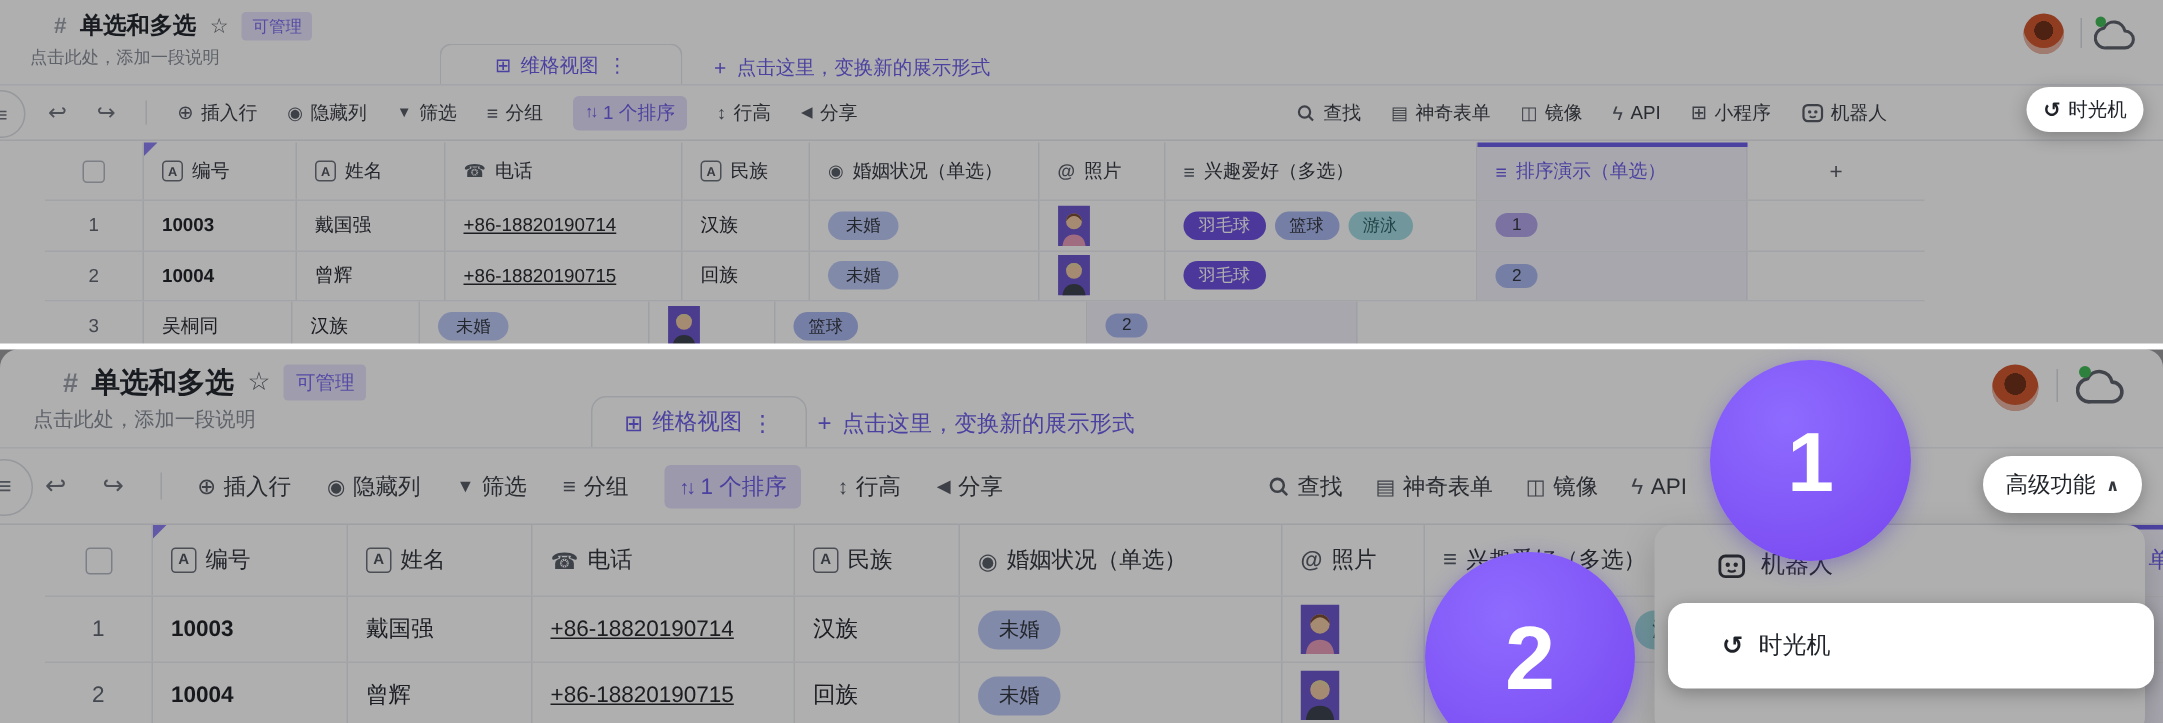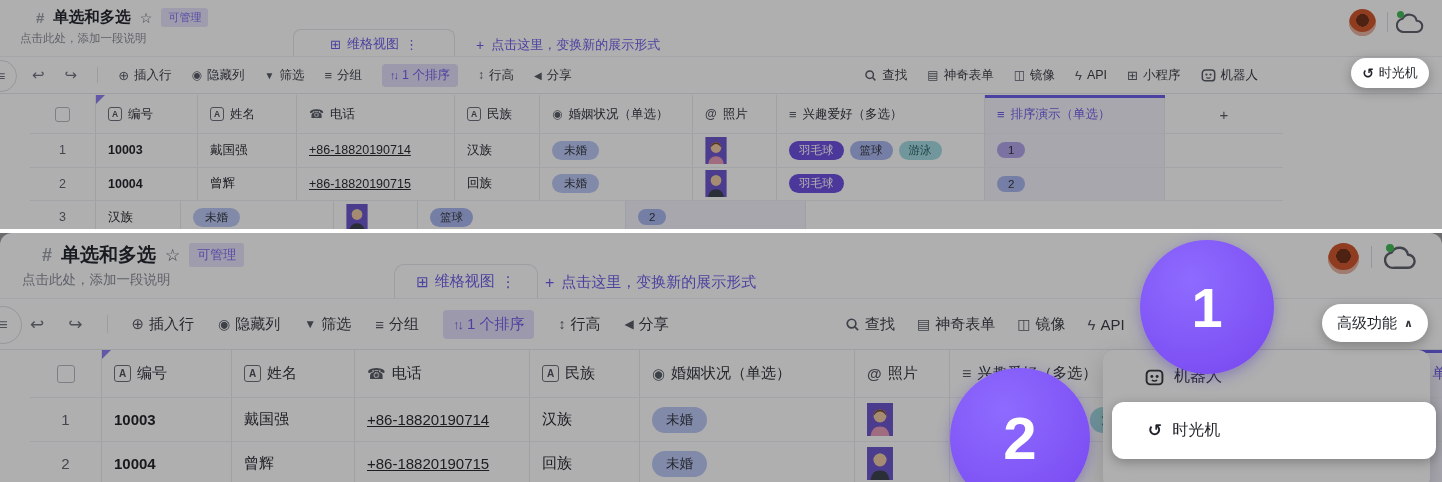--- a/index.html
+++ b/index.html
@@ -304,20 +304,23 @@
       <div class="gc t8 hlbg">
           <span class="pill pl-s2" style="font-size:11.5px;padding:2px 11px">2</span>
         </div>
       <div class="gc t9"></div>
     </div>
 
     <div class="gr" style="height:32.6px;font-size:12.5px">
       <div class="gc t0 cnum">
           <span>3</span>
         </div>
+      <div class="gc t2">
+          <span>吴桐同</span>
+        </div>
       <div class="gc t4">
           <span>汉族</span>
         </div>
       <div class="gc t5">
           <span class="pill pl-m" style="font-size:11.5px;padding:2px 12px">未婚</span>
         </div>
       <div class="gc t6">
           <svg width="22" height="27" viewBox="0 0 22 28">
             <rect width="22" height="28" fill="#6b54cc"></rect>
             <circle cx="11" cy="11" r="5.5" fill="#f2c9a4"></circle>

